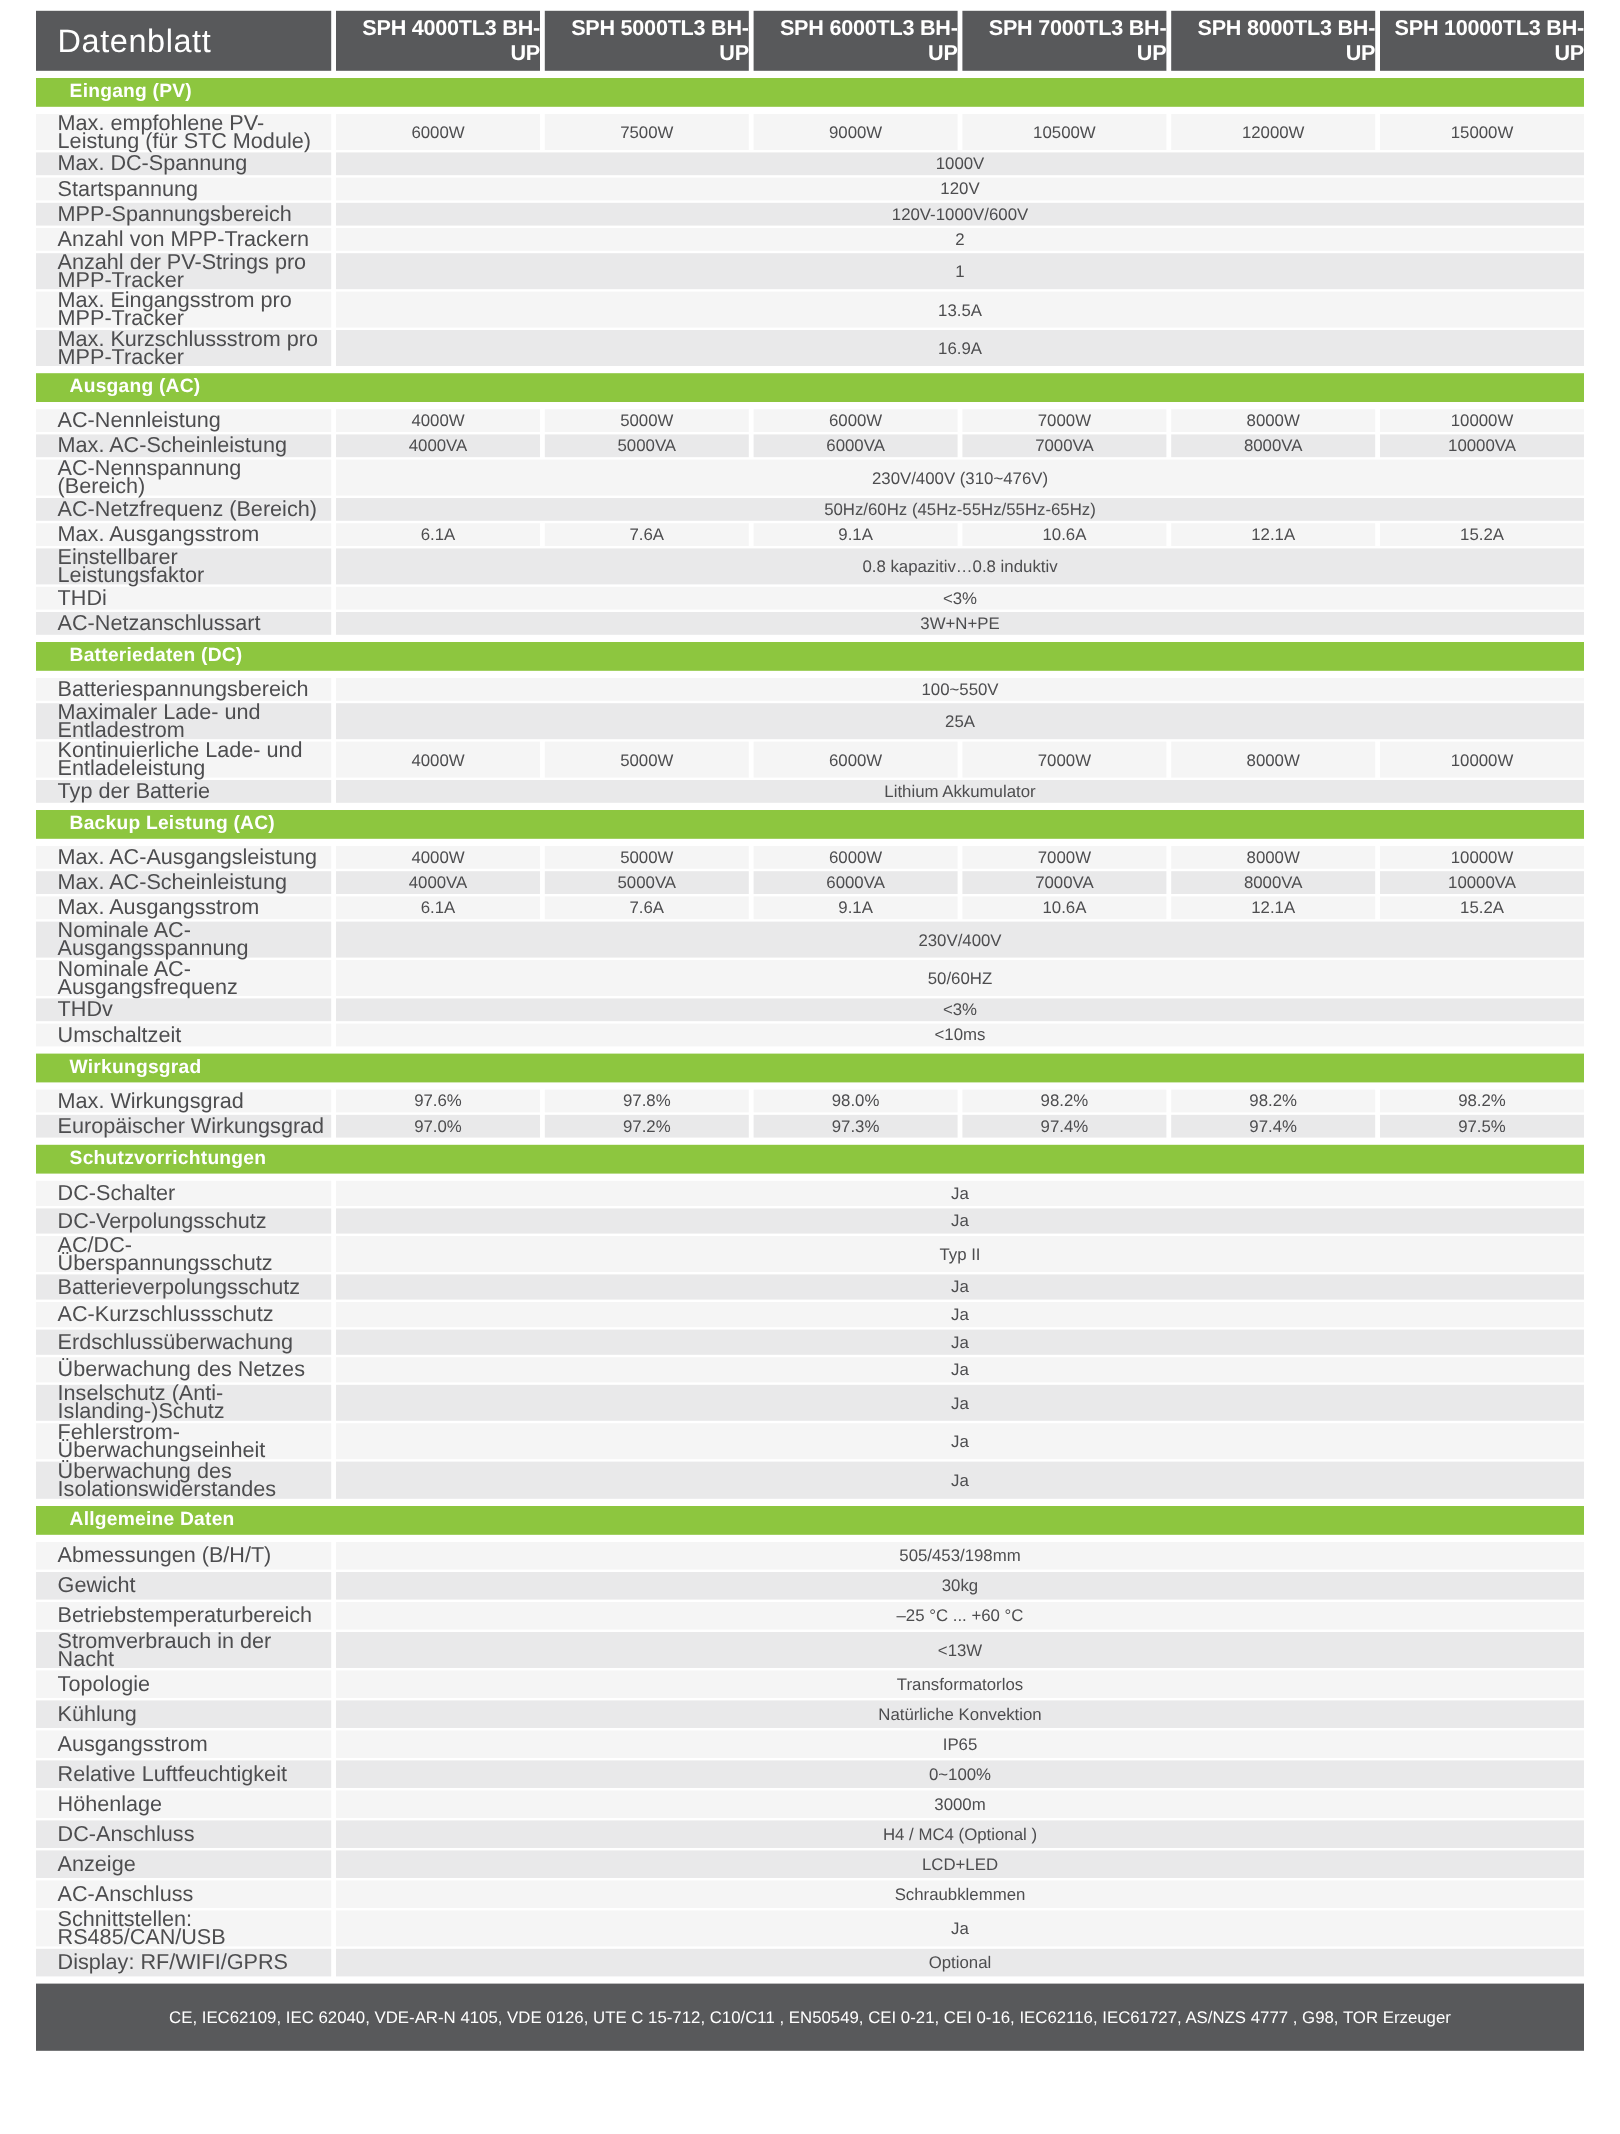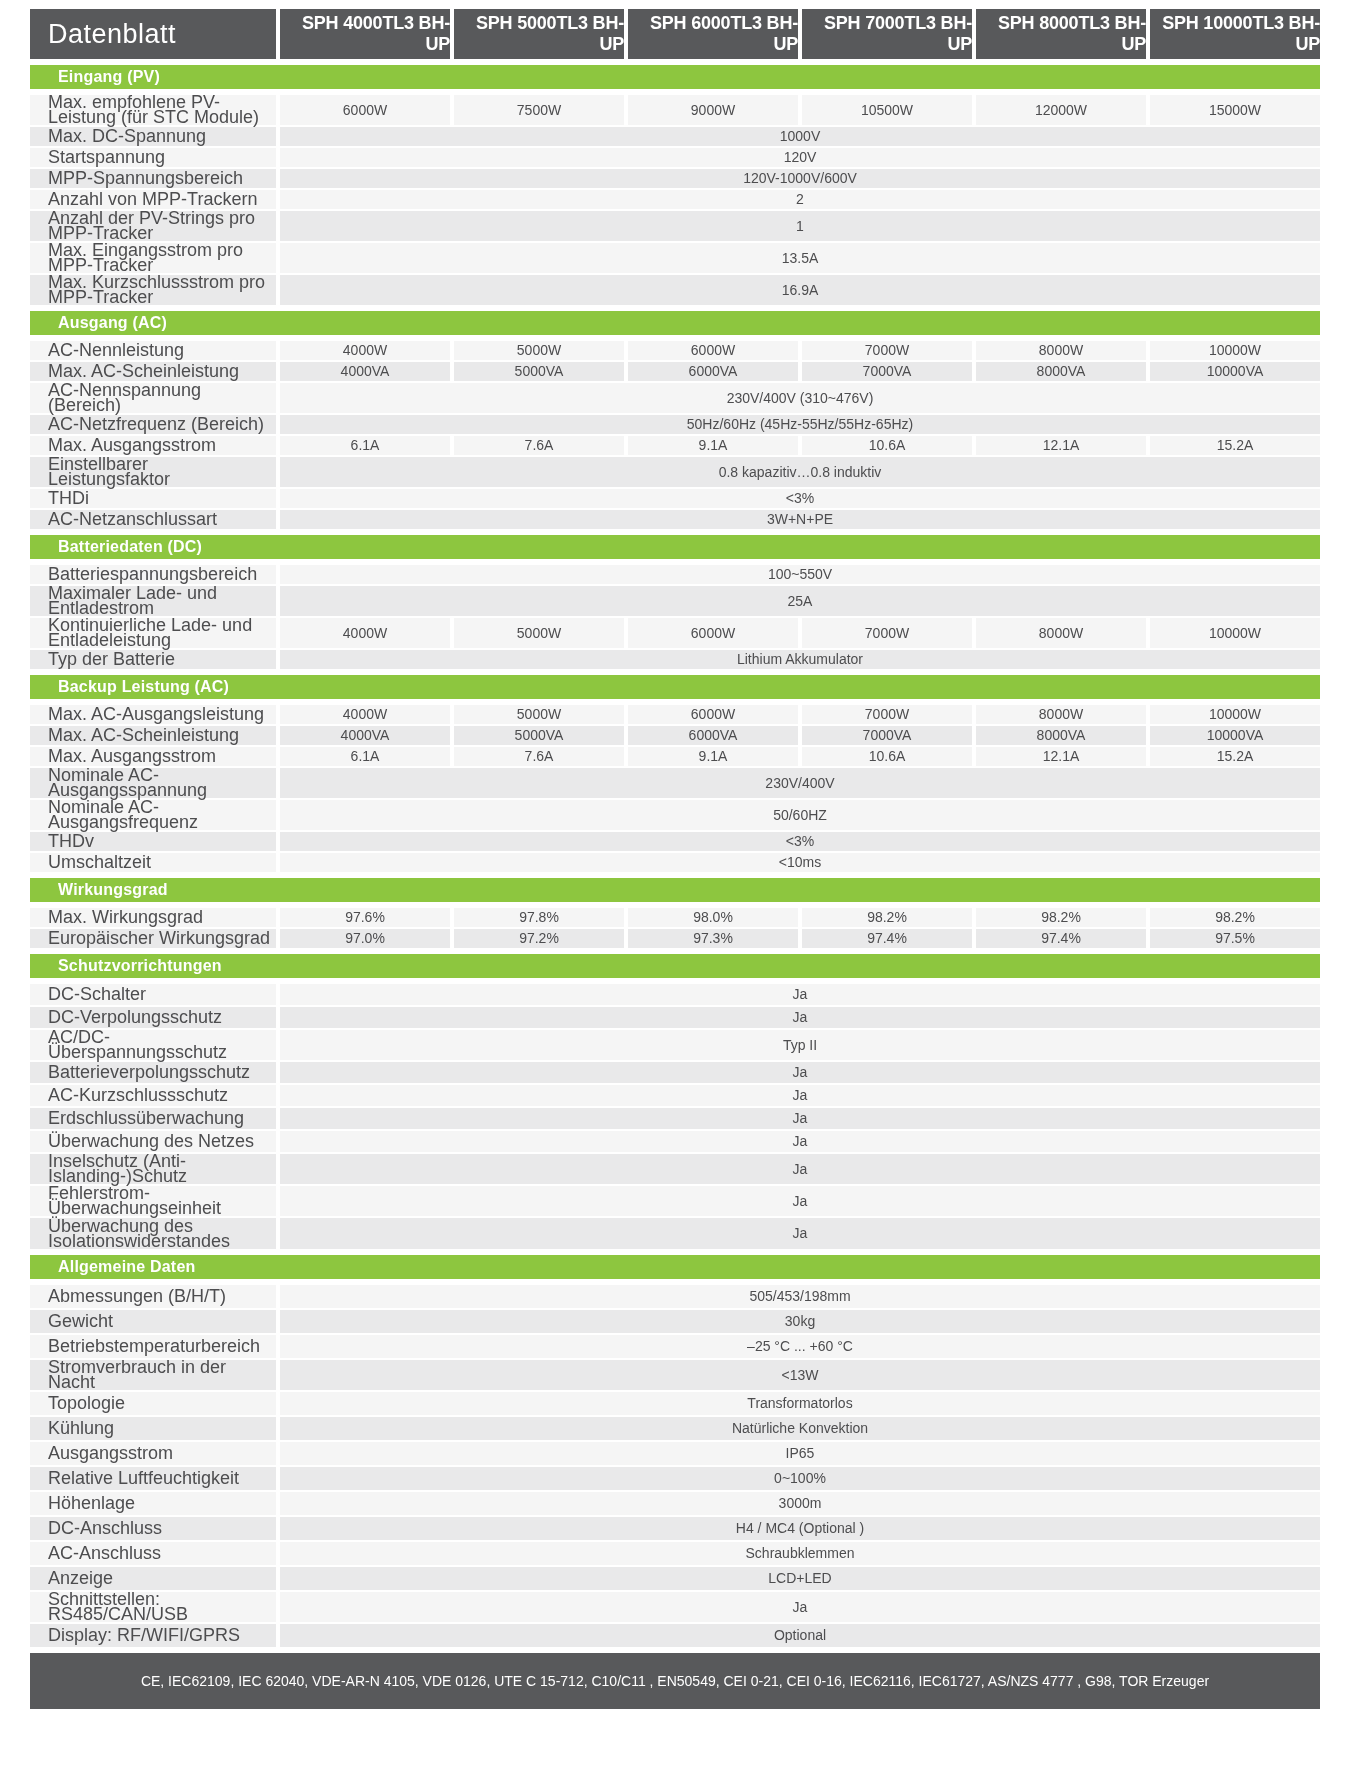--- a/index.html
+++ b/index.html
@@ -353,28 +353,28 @@
             <div class="cell val merged">0~100%</div>
           </div>
           <div class="row">
             <div class="cell label">Höhenlage</div>
             <div class="cell val merged">3000m</div>
           </div>
           <div class="row alt">
             <div class="cell label">DC-Anschluss</div>
             <div class="cell val merged">H4 / MC4 (Optional )</div>
           </div>
+          <div class="row alt">
+            <div class="cell label">Anzeige</div>
+            <div class="cell val merged">LCD+LED</div>
+          </div>
           <div class="row">
             <div class="cell label">AC-Anschluss</div>
             <div class="cell val merged">Schraubklemmen</div>
           </div>
-          <div class="row alt">
-            <div class="cell label">Anzeige</div>
-            <div class="cell val merged">LCD+LED</div>
-          </div>
           <div class="row">
             <div class="cell label">Schnittstellen: RS485/CAN/USB</div>
             <div class="cell val merged">Ja</div>
           </div>
           <div class="row alt">
             <div class="cell label">Display: RF/WIFI/GPRS</div>
             <div class="cell val merged">Optional</div>
           </div>
         </div>
       </div>

